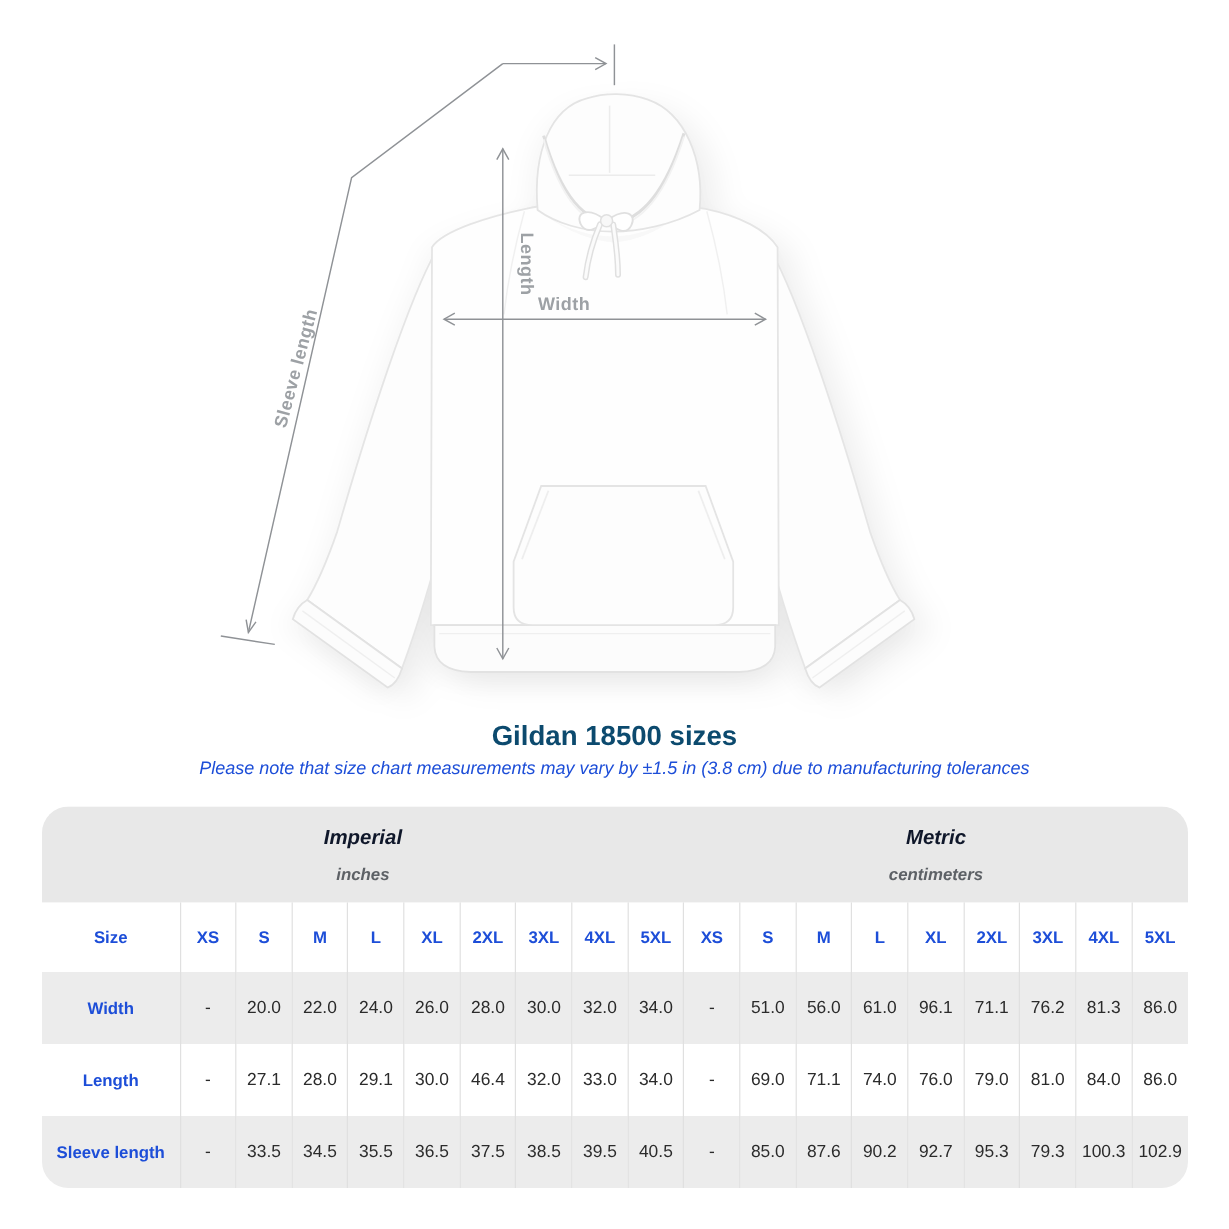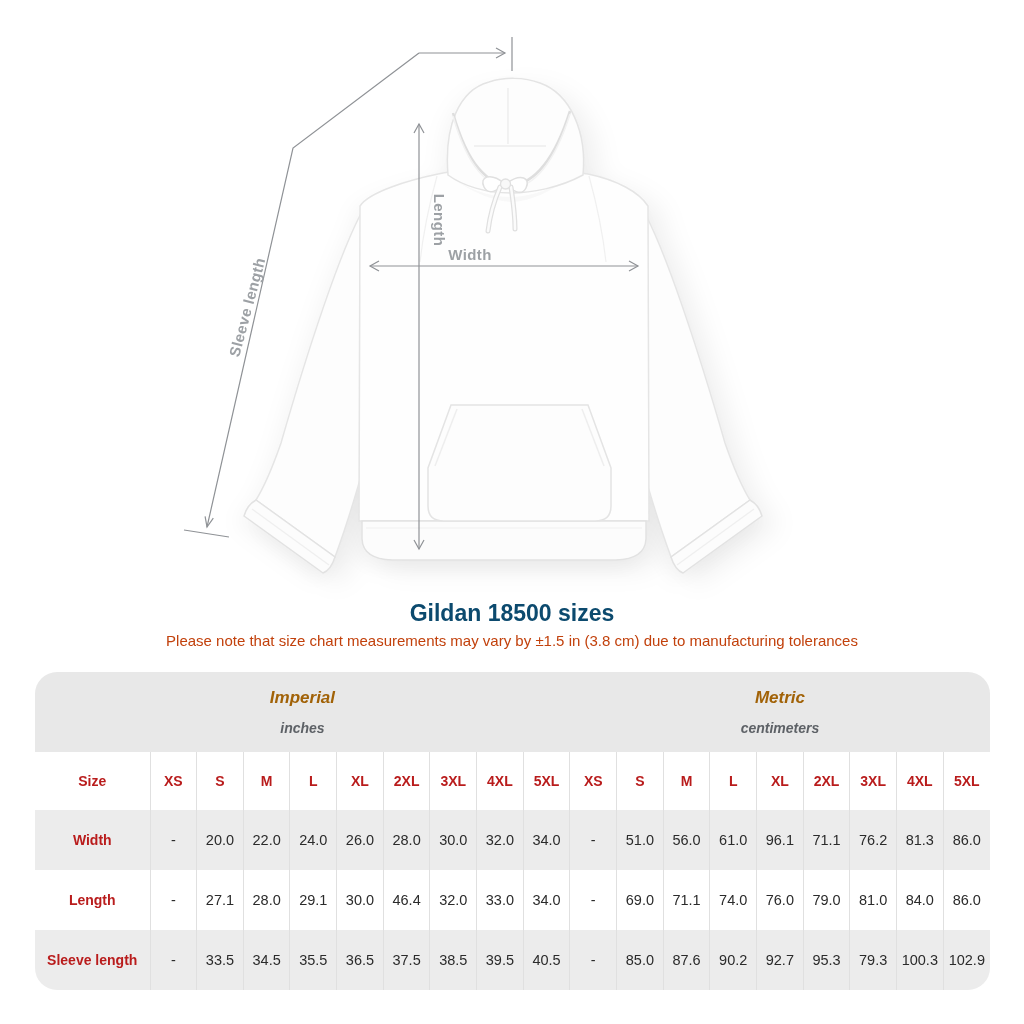--- a/index.html
+++ b/index.html
@@ -18,40 +18,40 @@
   .dim-label.length { left: 439px; top: 220px; transform: translate(-50%,-50%) rotate(90deg); }
   .dim-label.width  { left: 470px; top: 254px; transform: translate(-50%,-50%); }
   .dim-label.sleeve { left: 247px; top: 307px; transform: translate(-50%,-50%) rotate(-75deg); }
   
   .page-title {
     position: absolute; left: 0; top: 600px; width: 100%; text-align: center;
     font-size: 23px; font-weight: bold; color: #0c4a6e; margin: 0;
   }
   .tolerance-note {
     position: absolute; left: 0; top: 632px; width: 100%; text-align: center;
-    font-size: 15px; color: #c2410c; margin: 0;
+    font-size: 15px; font-style: italic; color: #1d4ed8; margin: 0;
   }
   
   .table-wrap {
     position: absolute; left: 35px; top: 672px; width: 955px; height: 318px;
     border-radius: 22px; overflow: hidden;
   }
   table.size-chart { width: 100%; height: 100%; border-collapse: collapse; table-layout: fixed; }
   table.size-chart th, table.size-chart td {
     text-align: center; vertical-align: middle; padding: 0; font-family: "Liberation Sans", sans-serif;
   }
   tr.band-row { height: 80px; }
   tr.band-row th { background: #e8e8e8; }
-  .group-name { font-size: 17px; font-weight: bold; font-style: italic; color: #a16207; }
+  .group-name { font-size: 17px; font-weight: bold; font-style: italic; color: #0f172a; }
   .group-unit { font-size: 14px; font-style: italic; color: #5d6166; margin-top: 12px; }
   tr.size-row { height: 58px; }
   tr.data-row { height: 60px; }
   tr.grid-row > *:not(:first-child) { border-left: 1px solid #e0e0e0; }
   tr.stripe > th, tr.stripe > td { background: #ececec; }
-  th.size-head, th.row-label { color: #b91c1c; font-weight: bold; font-size: 14px; }
+  th.size-head, th.row-label { color: #1d4ed8; font-weight: bold; font-size: 14px; }
   td.val { color: #2b2b2b; font-size: 14.5px; font-weight: normal; }
 </style>
 </head>
 <body>
 
 <div class="canvas">
 
   <div class="diagram">
     <svg width="1024" height="600" viewBox="0 0 1024 600">
       <g class="garment">

